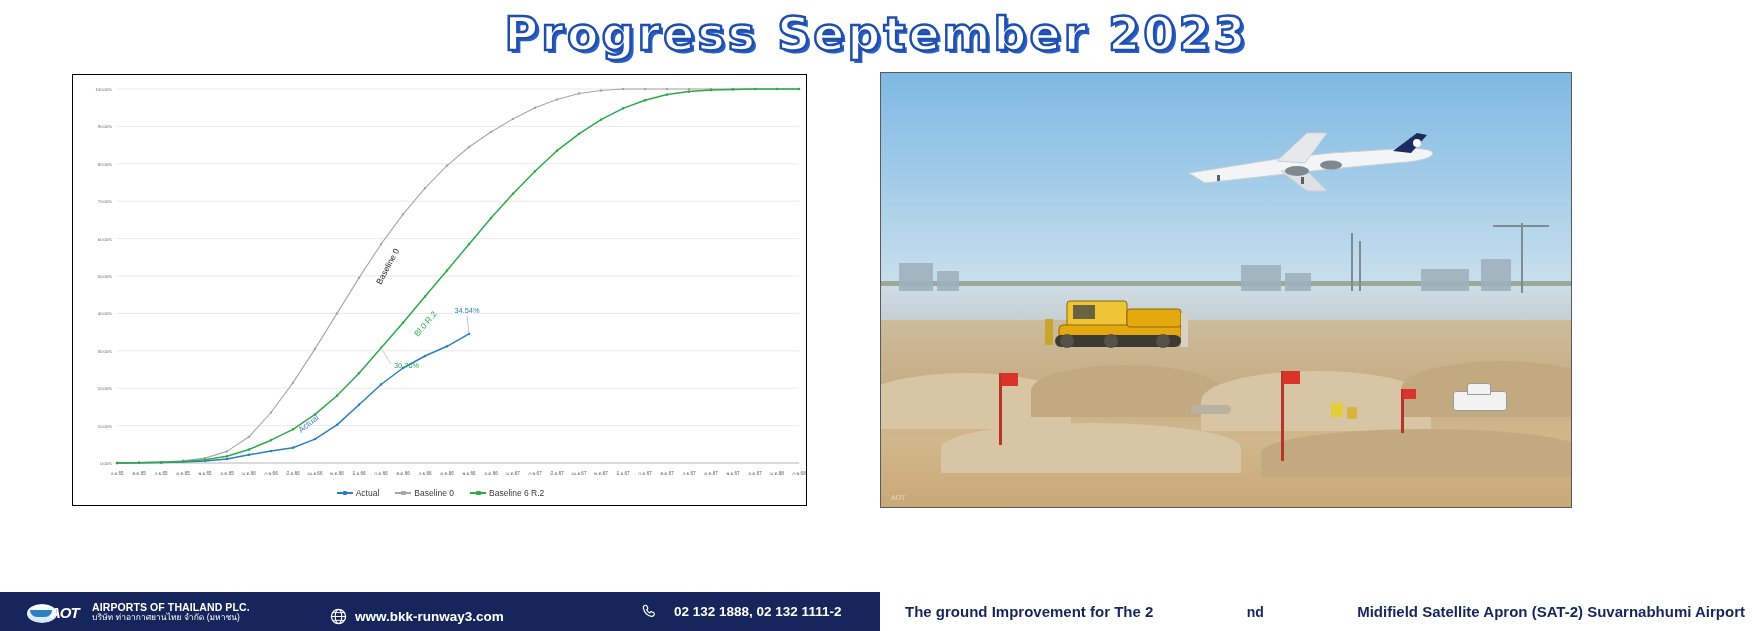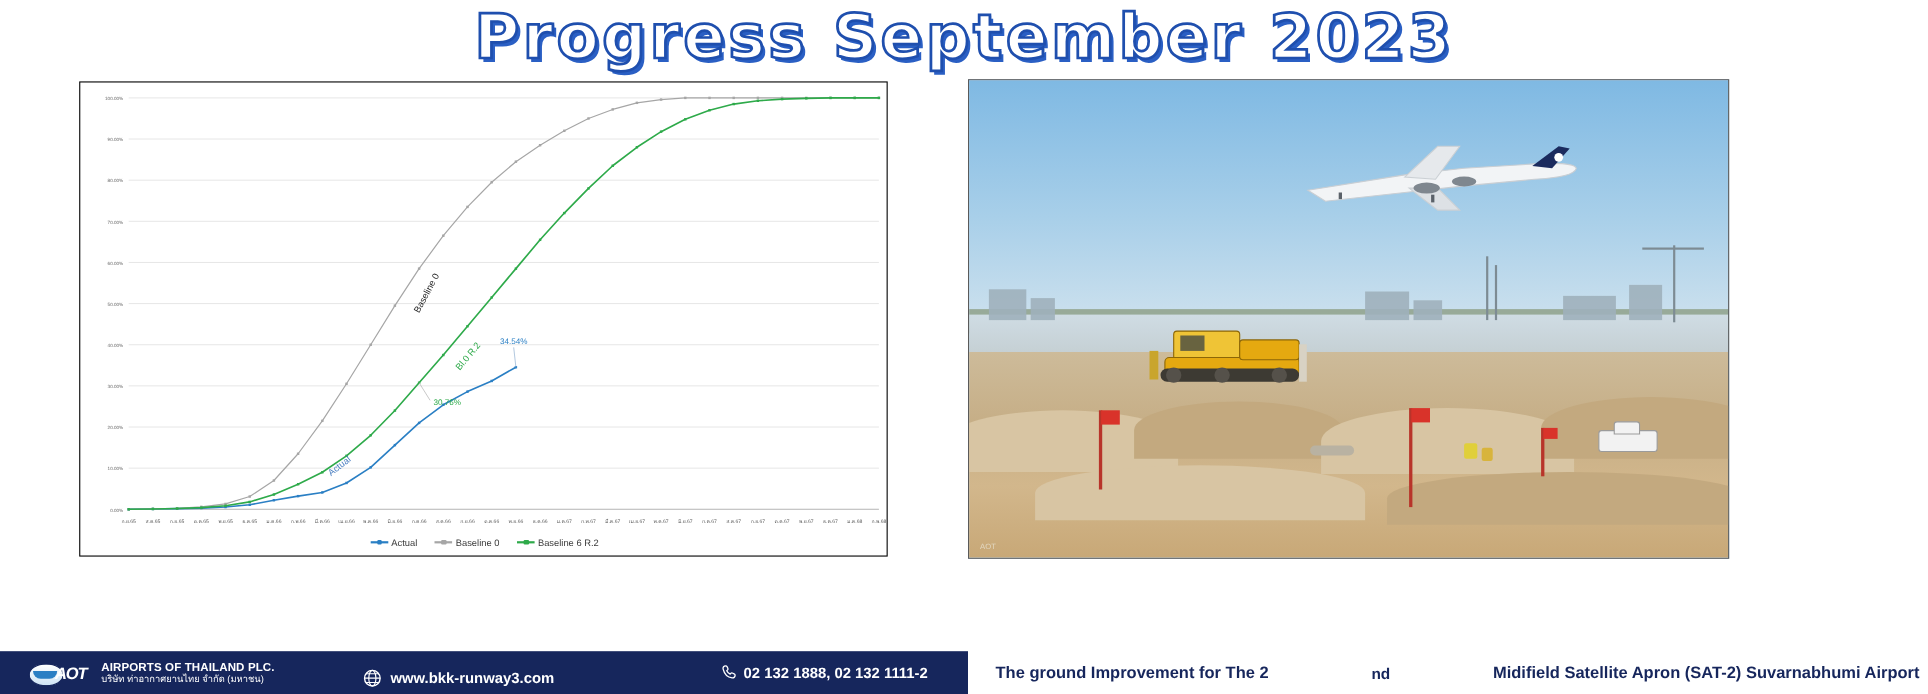--- a/index.html
+++ b/index.html
@@ -10,21 +10,21 @@
     overflow:hidden;
     position:relative;
   }
   
   .title-bar{
     position:absolute;left:0;top:0;width:1753px;height:68px;
     display:flex;align-items:center;justify-content:center;
   }
   .title-text{
     font-family:"DejaVu Sans",sans-serif;
-    font-size:56px;font-weight:bold;letter-spacing:3px;
+    font-size:46px;font-weight:bold;letter-spacing:3px;
     color:#ffffff;
     -webkit-text-stroke:2.5px #1f4fae;
     text-shadow:3px 3px 0 #2a5fc4, 1px 1px 0 #2a5fc4;
     white-space:nowrap;
   }
   
   .chart-panel{
     position:absolute;left:72px;top:74px;width:735px;height:432px;
     border:1px solid #000000;background:#ffffff;box-sizing:border-box;
   }
@@ -75,21 +75,21 @@
   .aot-oval{position:absolute;left:0;top:4px;width:30px;height:19px;border-radius:50%;
     background:linear-gradient(#ffffff,#cfe4f5);border:1px solid #16265c;}
   .aot-swish{position:absolute;left:4px;top:11px;width:22px;height:7px;
     background:#2b7fc4;border-radius:0 0 12px 12px;}
   .aot-word{position:absolute;left:24px;top:5px;color:#ffffff;font-weight:bold;
     font-style:italic;font-size:15px;letter-spacing:-1px;}
   .aot-text{margin-left:6px;line-height:1.15;}
   .aot-text .l1{color:#ffffff;font-size:10.5px;font-weight:bold;letter-spacing:.1px;}
   .aot-text .l2{color:#ffffff;font-size:8.5px;}
   .f-web{position:absolute;left:330px;top:0;height:49px;display:flex;align-items:center;gap:8px;}
-  .f-tel{position:absolute;left:655px;top:0;height:39px;display:flex;align-items:center;gap:4px;}
+  .f-tel{position:absolute;left:641px;top:0;height:39px;display:flex;align-items:center;gap:16px;}
   .f-web span,.f-tel span{color:#ffffff;font-size:13.5px;font-weight:bold;}
   .globe,.phone{width:17px;height:17px;flex:none;}
   .caption{
     position:absolute;left:905px;top:0;width:840px;height:39px;
     display:flex;align-items:center;
     color:#16265c;font-size:15px;font-weight:bold;justify-content:space-between;
   }
   .caption sup{font-size:14px;vertical-align:super;}
 </style>
 </head>

